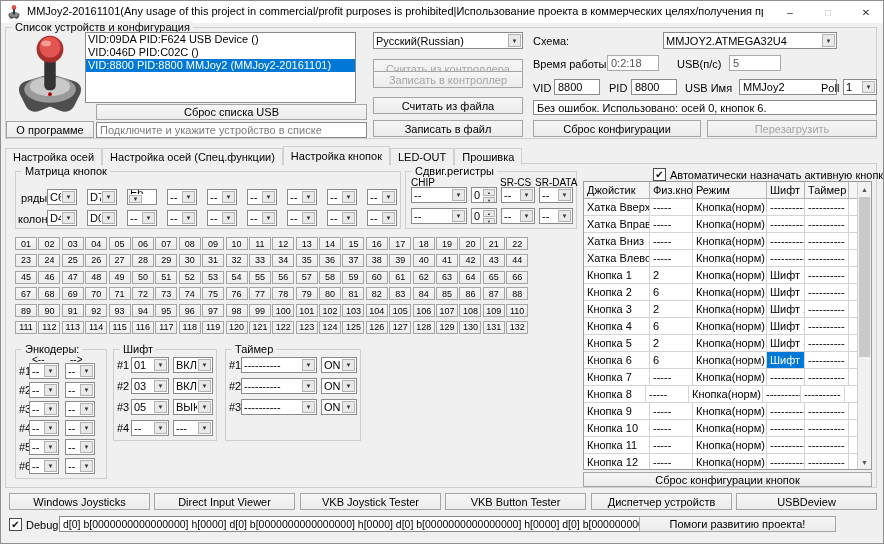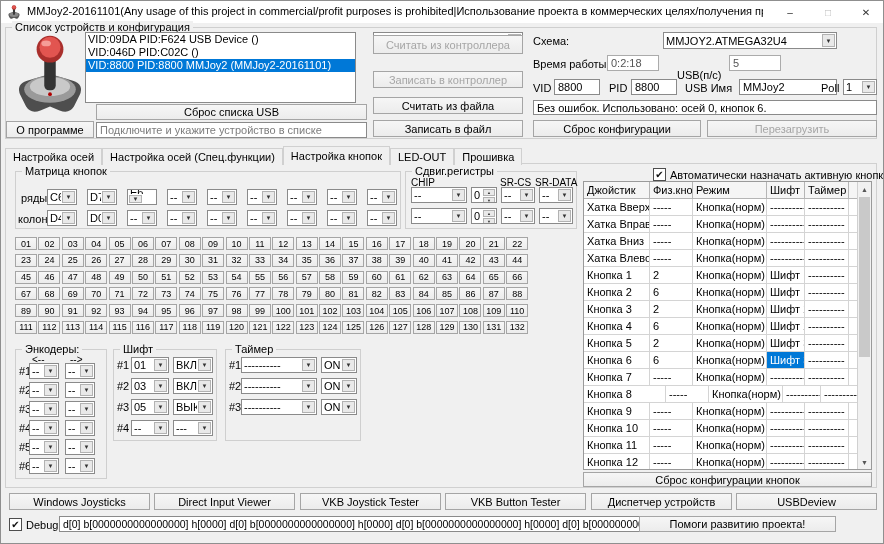--- a/index.html
+++ b/index.html
@@ -111,33 +111,33 @@
       <div class="list-item">VID:046D PID:C02C  ()</div>
       <div class="list-item selected">VID:8800 PID:8800 MMJoy2 (MMJoy2-20161101)</div>
     </div>
   <div class="btn" style="left:95px;top:103px;width:271px;height:16px">Сброс списка USB</div>
   <div class="tbx gray" style="left:95px;top:121px;width:271px;height:16px">Подключите и укажите устройство в списке</div>
 
   <div class="combo" style="left:372px;top:31px;width:150px;height:17px">
     <span class="cv">Русский(Russian)</span>
       <span class="ca">▼</span>
   </div>
-  <div class="btn disabled" style="left:372px;top:34px;width:150px;height:19px">Считать из контроллера</div>
+  <div class="btn disabled" style="left:372px;top:58px;width:150px;height:19px">Считать из контроллера</div>
   <div class="btn disabled" style="left:372px;top:70px;width:150px;height:17px">Записать в контроллер</div>
   <div class="btn" style="left:372px;top:96px;width:150px;height:17px">Считать из файла</div>
   <div class="btn" style="left:372px;top:119px;width:150px;height:17px">Записать в файл</div>
 
   <div class="lbl" style="left:532px;top:34px">Схема:</div>
   <div class="combo" style="left:662px;top:31px;width:174px;height:17px">
     <span class="cv">MMJOY2.ATMEGA32U4</span>
       <span class="ca">▼</span>
   </div>
   <div class="lbl" style="left:532px;top:57px">Время работы:</div>
   <div class="tbx dim" style="left:606px;top:54px;width:52px;height:16px">0:2:18</div>
-  <div class="lbl" style="left:676px;top:68px">USB(п/с)</div>
+  <div class="lbl" style="left:676px;top:57px">USB(п/с)</div>
   <div class="tbx dim" style="left:728px;top:54px;width:52px;height:16px">5</div>
 
   <div class="lbl" style="left:532px;top:81px">VID</div>
   <div class="tbx" style="left:553px;top:78px;width:46px;height:16px">8800</div>
   <div class="lbl" style="left:608px;top:81px">PID</div>
   <div class="tbx" style="left:630px;top:78px;width:46px;height:16px">8800</div>
   <div class="lbl" style="left:684px;top:81px">USB Имя</div>
   <div class="tbx" style="left:738px;top:78px;width:98px;height:16px">MMJoy2</div>
   <div class="lbl" style="left:820px;top:81px">Poll</div>
   <div class="combo" style="left:842px;top:78px;width:34px;height:16px">
@@ -265,21 +265,21 @@
       </div>
       <div class="trow">
         <div class="tc" style="width: 66px;">Кнопка 7</div>
         <div class="tc" style="width: 43px;">-----</div>
         <div class="tc" style="width: 74px;">Кнопка(норм)</div>
         <div class="tc" style="width: 38px;">----------</div>
         <div class="tc" style="width: 44px;">----------</div>
         <div class="tc fill"></div>
       </div>
       <div class="trow">
-        <div class="tc" style="width: 82px;">Кнопка 8</div>
+        <div class="tc" style="width: 62px;">Кнопка 8</div>
         <div class="tc" style="width: 43px;">-----</div>
         <div class="tc" style="width: 74px;">Кнопка(норм)</div>
         <div class="tc" style="width: 38px;">----------</div>
         <div class="tc" style="width: 44px;">----------</div>
         <div class="tc fill"></div>
       </div>
       <div class="trow">
         <div class="tc" style="width: 66px;">Кнопка 9</div>
         <div class="tc" style="width: 43px;">-----</div>
         <div class="tc" style="width: 74px;">Кнопка(норм)</div>

